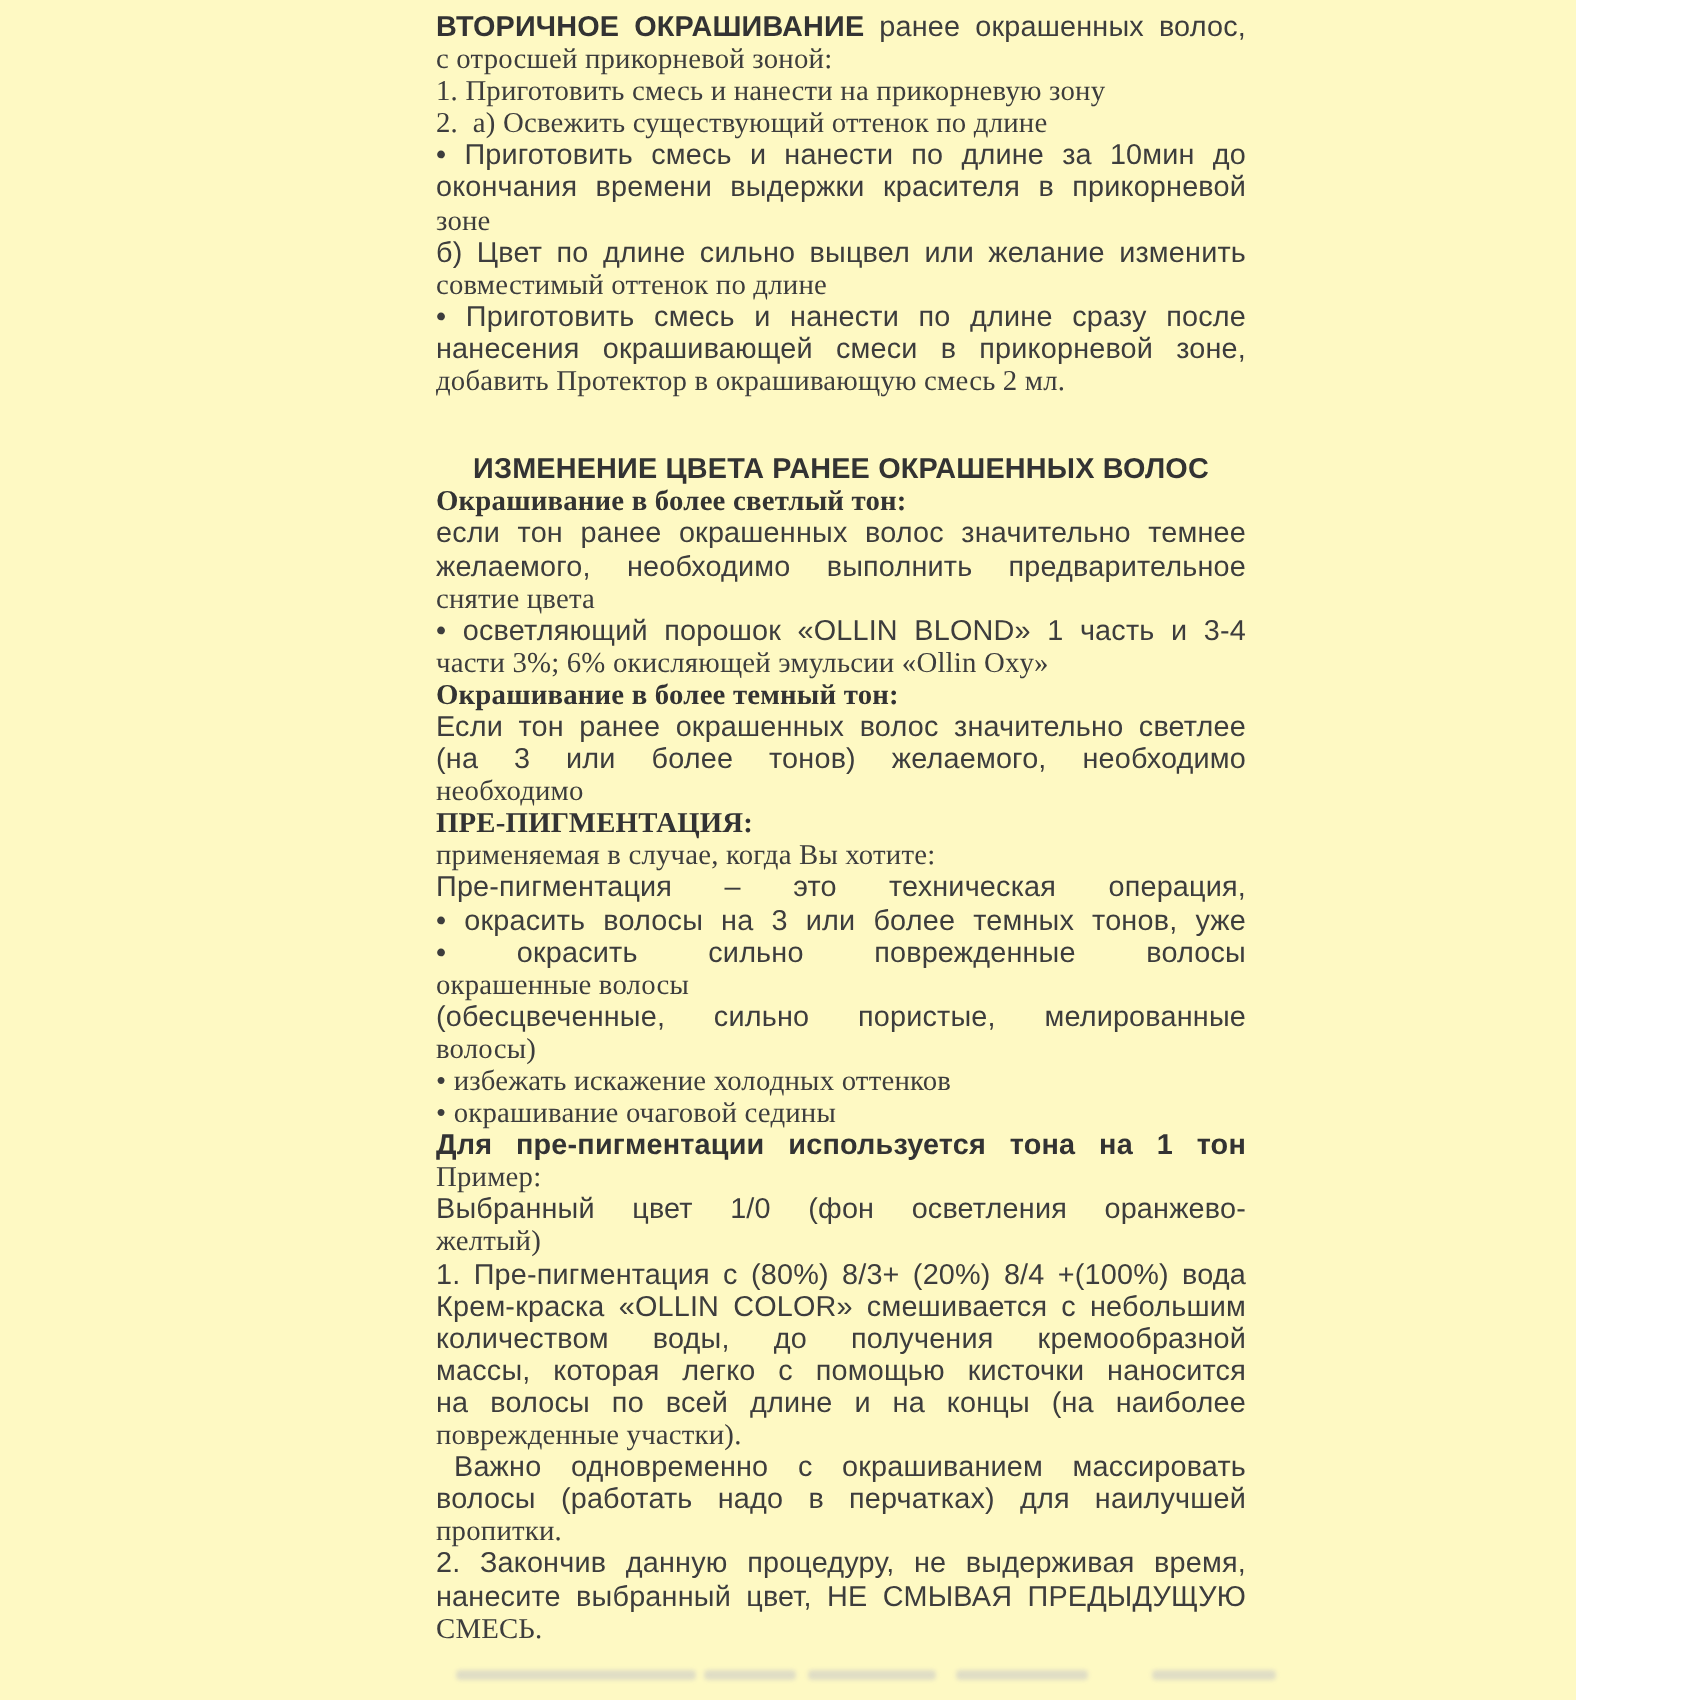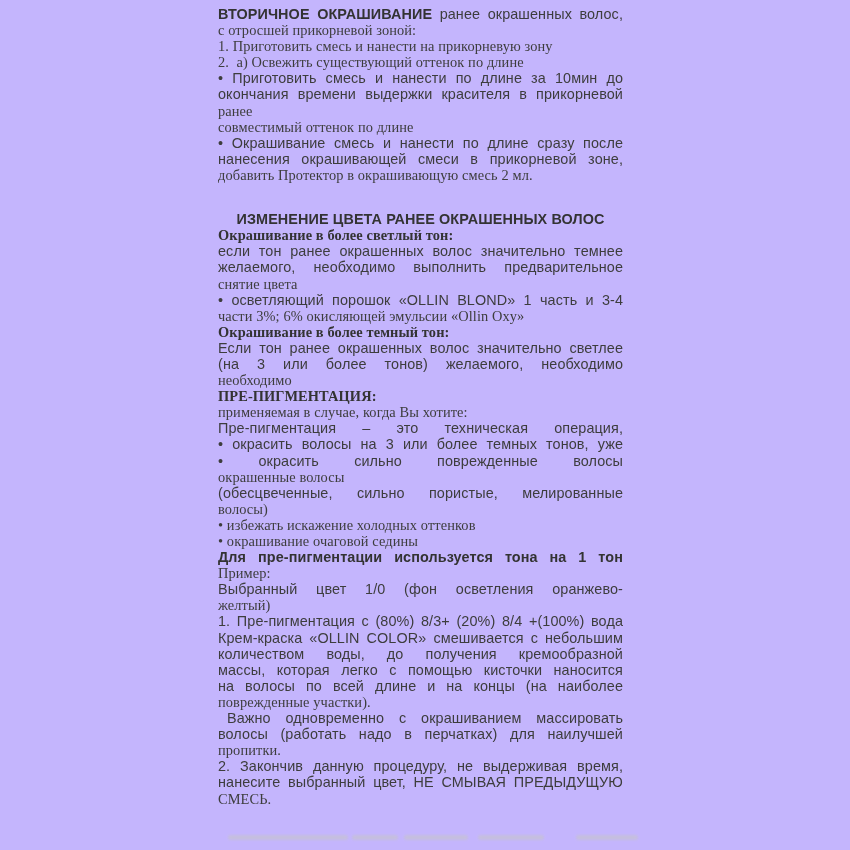--- a/index.html
+++ b/index.html
@@ -1,20 +1,20 @@
 <!DOCTYPE html>
 <html lang="ru"><head>
 <meta charset="utf-8">
 <style>
   html, body { margin: 0; padding: 0; background: #ffffff; }
   .page {
     position: relative;
-    width: 850px;
+    width: 788px;
     height: 850px;
-    background: #c4b5fd;
+    background: #fef9c3;
     overflow: hidden;
     font-family: "Liberation Sans", "DejaVu Sans", sans-serif;
   }
   .text-column {
     position: absolute;
     left: 218px;
     top: 6px;
     width: 405px;
     color: #3d3d3d;
     font-size: 14.4px;
@@ -41,23 +41,24 @@
 <body>
 
 <div class="page">
   <div class="text-column" id="doc-lines">
       <div class="line a-j"><span class="b">ВТОРИЧНОЕ ОКРАШИВАНИЕ</span><span> ранее окрашенных волос,</span></div>
       <div class="line a-l">с отросшей прикорневой зоной:</div>
       <div class="line a-l">1. Приготовить смесь и нанести на прикорневую зону</div>
       <div class="line a-l">2.&nbsp; а) Освежить существующий оттенок по длине</div>
       <div class="line a-j">• Приготовить смесь и нанести по длине за 10мин до</div>
       <div class="line a-j">окончания времени выдержки красителя в прикорневой</div>
-      <div class="line a-l">ранее</div>
+      <div class="line a-l">зоне</div>
+      <div class="line a-j">б) Цвет по длине сильно выцвел или желание изменить</div>
       <div class="line a-l">совместимый оттенок по длине</div>
-      <div class="line a-j">• Окрашивание смесь и нанести по длине сразу после</div>
+      <div class="line a-j">• Приготовить смесь и нанести по длине сразу после</div>
       <div class="line a-j">нанесения окрашивающей смеси в прикорневой зоне,</div>
       <div class="line a-l">добавить Протектор в окрашивающую смесь 2 мл.</div>
       <div class="line a-l">&nbsp;</div>
       <div class="line a-c b">ИЗМЕНЕНИЕ ЦВЕТА РАНЕЕ ОКРАШЕННЫХ ВОЛОС</div>
       <div class="line a-l b">Окрашивание в более светлый тон:</div>
       <div class="line a-j">если тон ранее окрашенных волос значительно темнее</div>
       <div class="line a-j">желаемого, необходимо выполнить предварительное</div>
       <div class="line a-l">снятие цвета</div>
       <div class="line a-j">• осветляющий порошок «OLLIN BLOND» 1 часть и 3-4</div>
       <div class="line a-l">части 3%; 6% окисляющей эмульсии «Ollin Oxy»</div>

